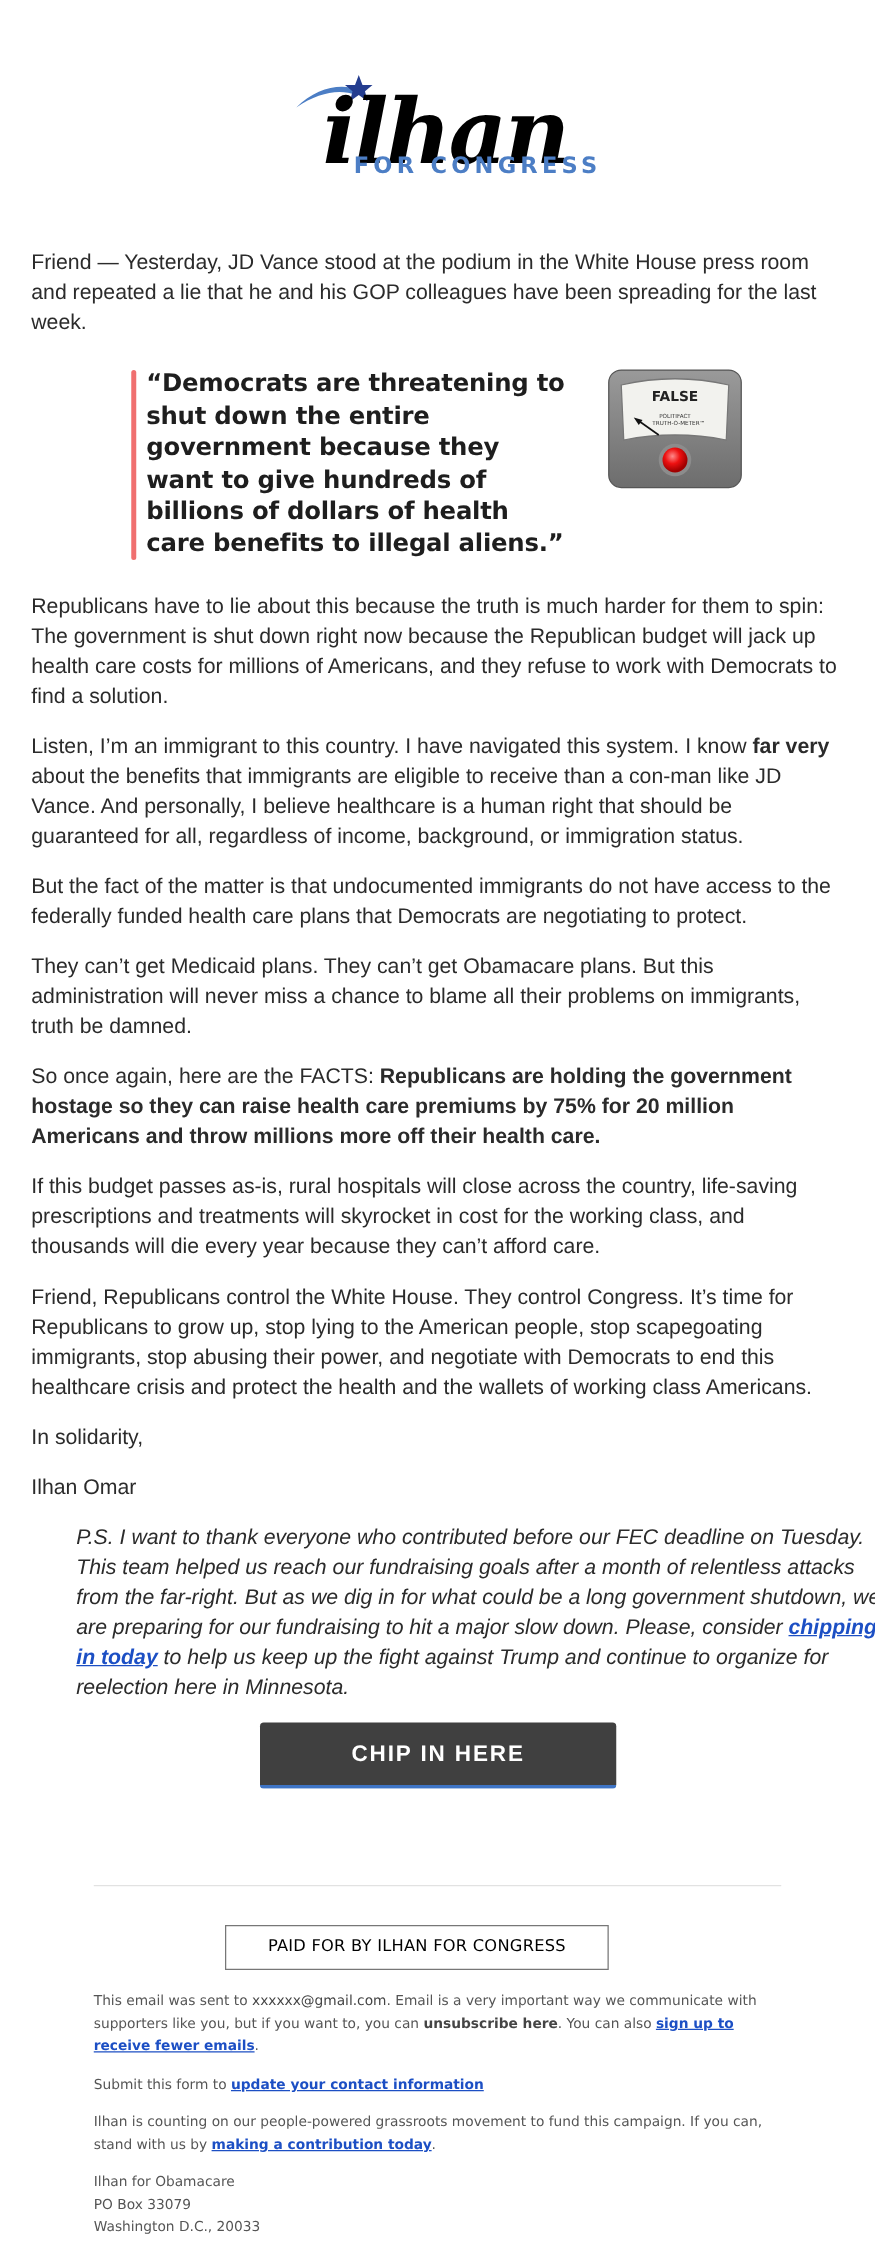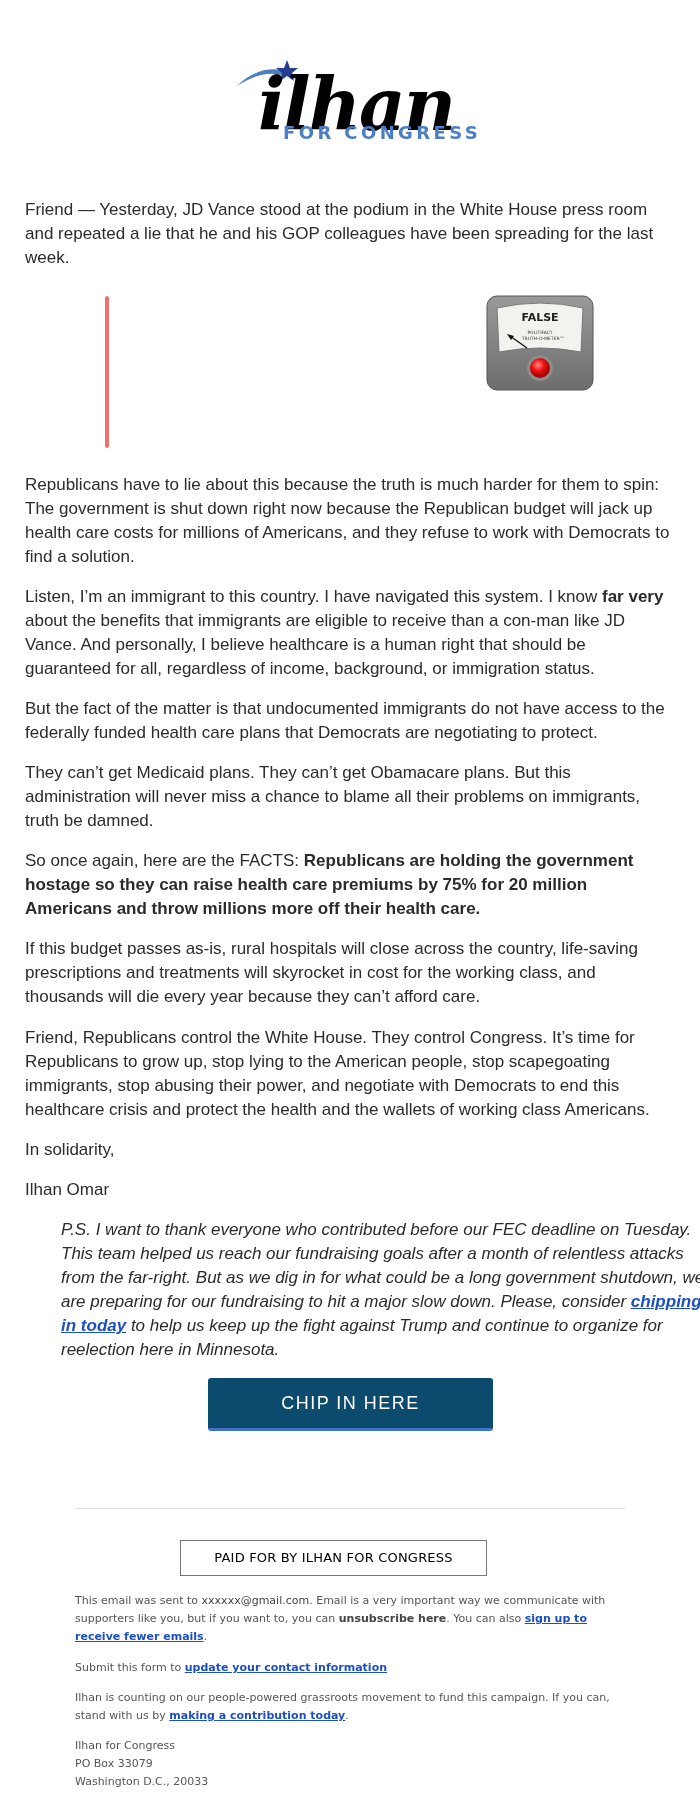--- a/index.html
+++ b/index.html
@@ -18,21 +18,21 @@
   .italic { font-style: italic; margin-left: 36px; }
   a.link { color: #1c4fc4; font-weight: bold; text-decoration: underline; }
 
   
   .quote-block { position: absolute; left: 105px; top: 296px; width: 520px; height: 152px; }
   .quote-bar { position: absolute; left: 0; top: 0; width: 4px; height: 152px; background: #f07070; border-radius: 2px; }
   .quote-text { position: absolute; left: 12px; top: -2px; width: 340px; font-family: "DejaVu Sans", sans-serif; font-weight: bold; font-size: 19.5px; line-height: 25.6px; color: #1e1e1e; letter-spacing: -0.2px; }
   .meter { position: absolute; left: 380px; top: -2px; width: 110px; height: 98px; }
 
   
-  .cta { position: absolute; left: 208px; top: 1378px; width: 285px; height: 53px; background: #0c4a6e; border-radius: 3px; border-bottom: 3px solid #3e74c5; box-sizing: border-box; color: #ffffff; text-align: center; font-weight: normal; font-size: 18px; letter-spacing: 1.5px; line-height: 50px; cursor: pointer; }
+  .cta { position: absolute; left: 208px; top: 1378px; width: 285px; height: 53px; background: #404040; border-radius: 3px; border-bottom: 3px solid #3e74c5; box-sizing: border-box; color: #ffffff; text-align: center; font-weight: bold; font-size: 18px; letter-spacing: 1.5px; line-height: 50px; cursor: pointer; }
 
   
   .divider { position: absolute; left: 75px; top: 1508px; width: 550px; height: 1px; background: #e2e2e2; }
   .paid-box { position: absolute; left: 180px; top: 1540px; width: 307px; height: 36px; border: 1px solid #777; box-sizing: border-box; text-align: center; line-height: 34px; font-family: "DejaVu Sans", sans-serif; font-size: 13px; color: #000000; letter-spacing: 0.2px; }
   .footer { position: absolute; left: 75px; width: 550px; font-family: "DejaVu Sans", sans-serif; font-size: 11px; line-height: 18px; color: #555; }
   .footer p { margin: 0; }
   .footer a { color: #1c4fc4; font-weight: bold; text-decoration: underline; }
   .footer .strong { font-weight: bold; color: #444; }
 </style>
 </head>
@@ -46,20 +46,21 @@
   <span class="logo-word">ilhan</span>
   <span class="logo-sub">FOR CONGRESS</span>
 </div>
 
 <div class="content" style="top:198px;">
   <p>Friend — Yesterday, JD Vance stood at the podium in the White House press room and repeated a lie that he and his GOP colleagues have been spreading for the last week.</p>
 </div>
 
 <div class="quote-block">
   <div class="quote-bar"></div>
+  <div class="quote-text">“Democrats are threatening to shut down the entire government because they want to give hundreds of billions of dollars of health care benefits to illegal aliens.”</div>
   <svg class="meter" viewBox="0 0 110 98">
     <defs>
       <linearGradient id="frame" x1="0" y1="0" x2="0" y2="1">
         <stop offset="0" stop-color="#9a9a9a"></stop>
         <stop offset="1" stop-color="#6d6d6d"></stop>
       </linearGradient>
       <radialGradient id="btn" cx="0.4" cy="0.35" r="0.6">
         <stop offset="0" stop-color="#ff8a8a"></stop>
         <stop offset="0.5" stop-color="#ee1111"></stop>
         <stop offset="1" stop-color="#a00000"></stop>
@@ -129,16 +130,16 @@
 
 <div class="footer" style="top:1659px;">
   <p><span>Submit this form to </span><a href="#">update your contact information</a></p>
 </div>
 
 <div class="footer" style="top:1689px;">
   <p><span>Ilhan is counting on our people-powered grassroots movement to fund this campaign. If you can, stand with us by </span><a href="#">making a contribution today</a><span>.</span></p>
 </div>
 
 <div class="footer" style="top:1737px;">
-  <p>Ilhan for Congress</p>
+  <p>Ilhan for Obamacare</p>
   <p>PO Box 33079</p>
   <p>Washington D.C., 20033</p>
 </div>
 
 </body></html>

